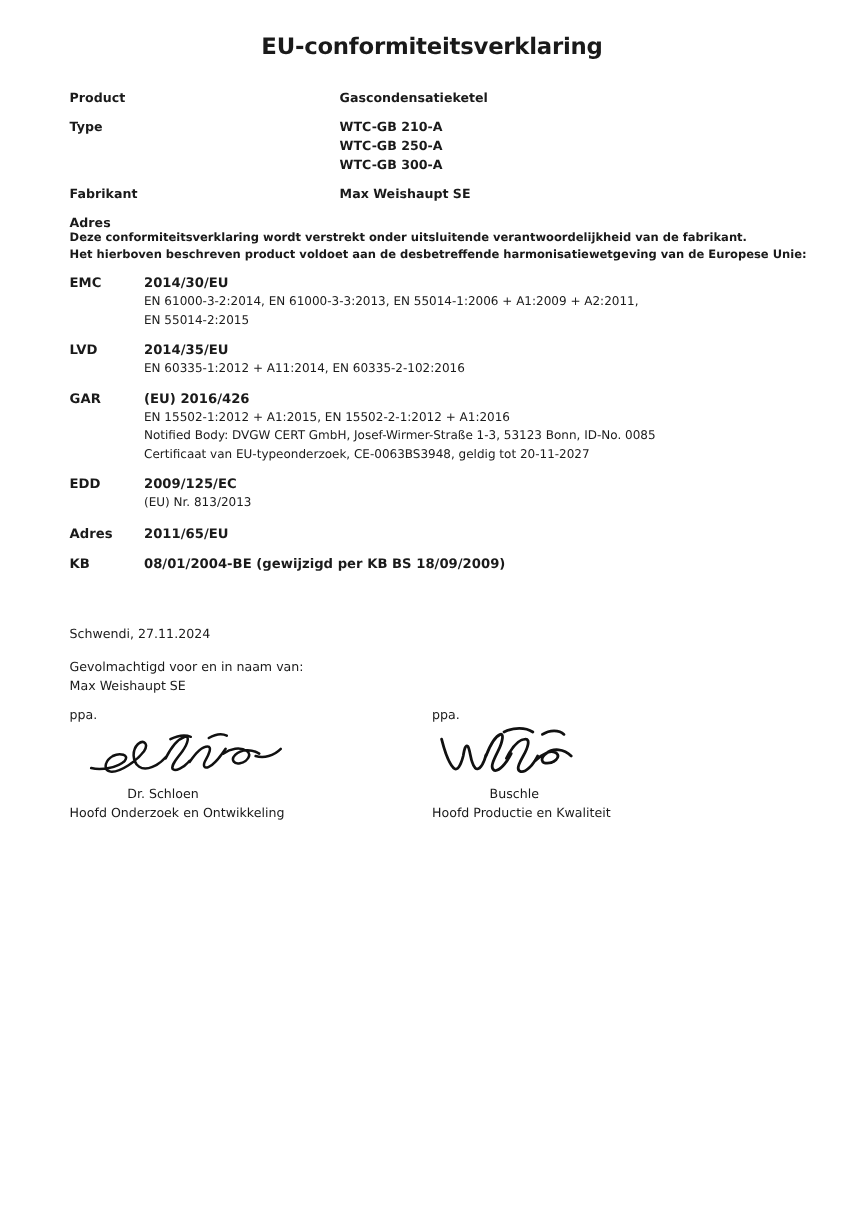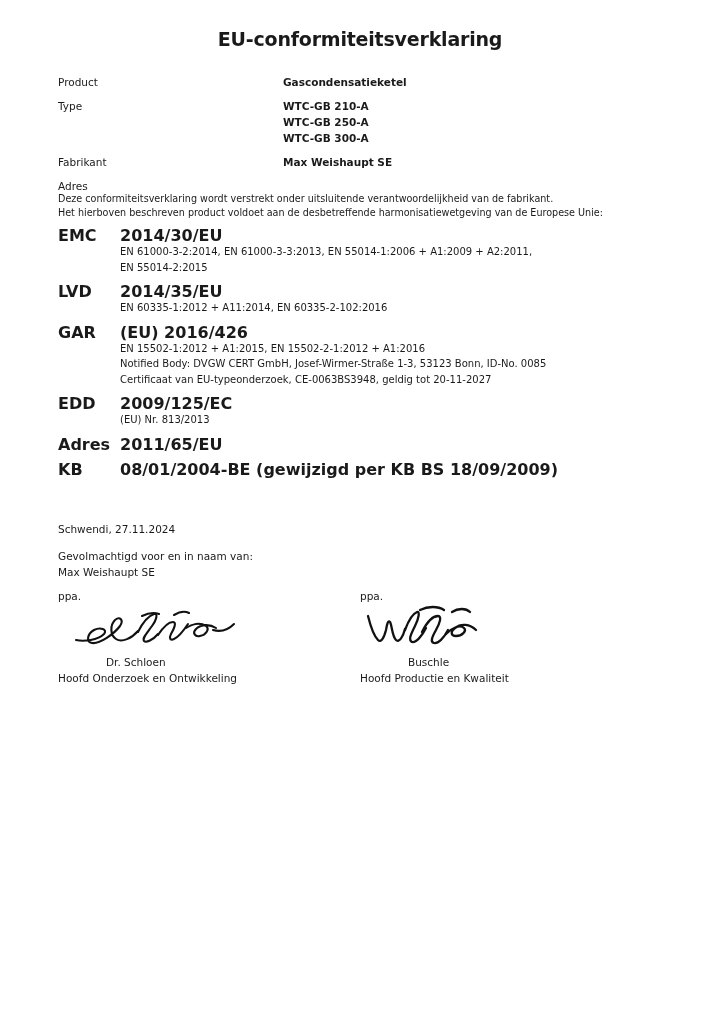--- a/index.html
+++ b/index.html
@@ -39,51 +39,51 @@
   }
   .info-row {
     display: flex;
     font-size: 10.5px;
     line-height: 16px;
     margin-bottom: 8px;
   }
   .info-label {
     width: 225px;
     flex: 0 0 225px;
-    font-weight: normal;
+    font-weight: bold;
   }
   .info-value {
     font-weight: bold;
   }
   .info-value .line { display: block; }
 
   
   .statement {
     position: absolute;
     top: 192px;
     left: 58px;
     width: 615px;
     font-size: 9.6px;
     line-height: 14px;
   }
-  .statement .line { display: block; }
+  .statement .line { display: block; font-weight: bold; }
 
   
   .directives {
     position: absolute;
     top: 228px;
     left: 58px;
     width: 615px;
   }
   .dir {
     margin-bottom: 9px;
   }
   .dir-head {
     display: flex;
-    font-size: 16px;
+    font-size: 11px;
     line-height: 16px;
   }
   .dir-code {
     width: 62px;
     flex: 0 0 62px;
     font-weight: bold;
   }
   .dir-ref {
     font-weight: bold;
   }

